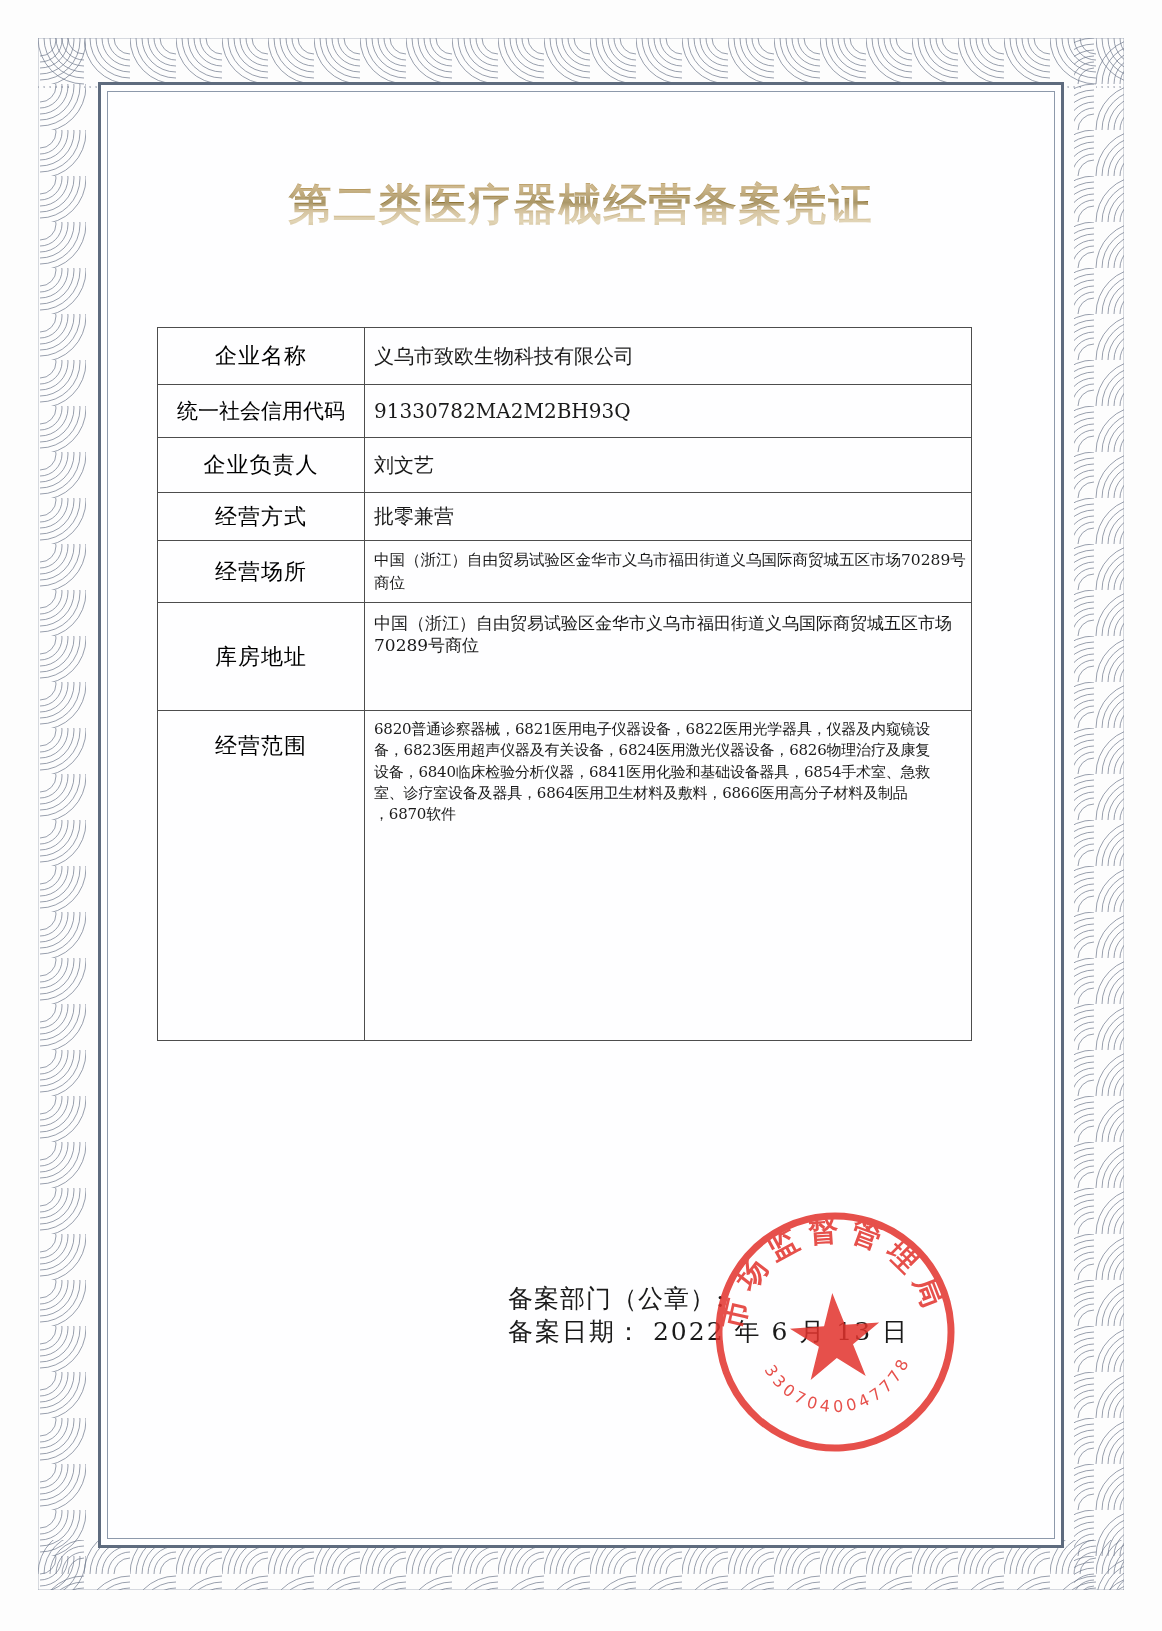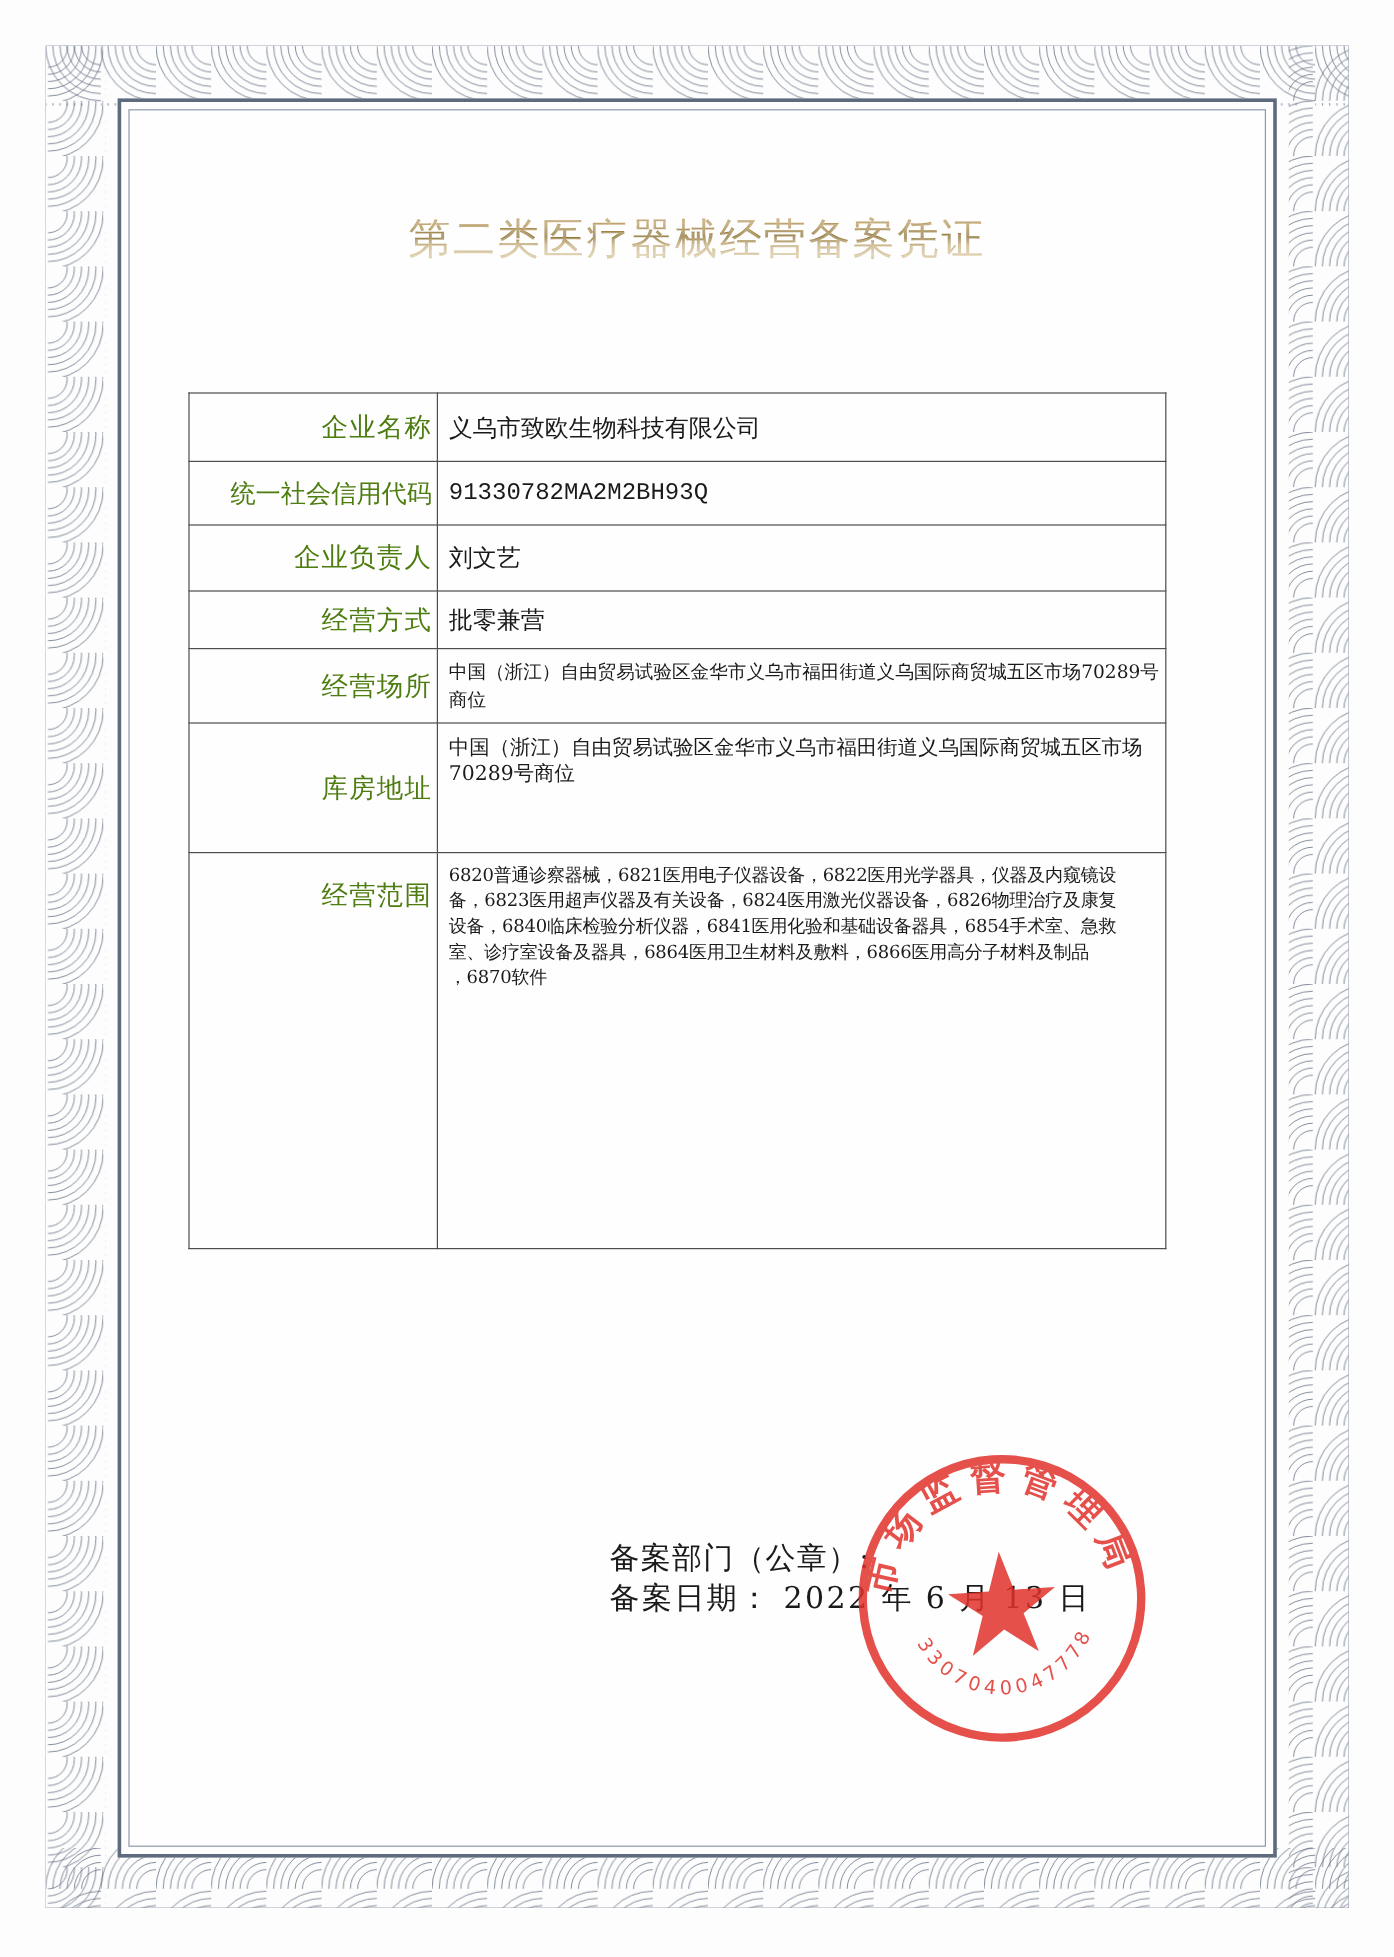--- a/index.html
+++ b/index.html
@@ -49,22 +49,22 @@
     left: 98px; top: 82px;
     width: 966px; height: 1466px;
     padding: 0;
   }
 
   .cert-title {
     position: absolute;
     left: 0; top: 94px;
     width: 966px;
     text-align: center;
-    font-size: 35px;
-    font-weight: normal;
+    font-size: 43px;
+    font-weight: bold;
     letter-spacing: 2px;
     font-family: "DejaVu Serif", "Liberation Serif", serif;
     background: linear-gradient(180deg,
        #c9b184 0%,
        #b99c62 22%,
        #8e7436 46%,
        #c6ae7e 60%,
        #d8c79f 78%,
        #b59a63 100%);
     -webkit-background-clip: text;
@@ -90,23 +90,23 @@
     border-collapse: collapse;
     table-layout: fixed;
   }
   .cert-table td {
     border: 1px solid #4d4d4d;
     vertical-align: middle;
     padding: 0;
   }
   .cert-table .label-cell {
     width: 207px;
-    text-align: right;
+    text-align: center;
     font-size: 22px;
-    color: #4d7c0f;
+    color: #000000;
     padding: 6px 4px;
     letter-spacing: 1px;
   }
   .cert-table .label-cell.wide-label { font-size: 21px; letter-spacing: 0px; }
   .cert-table .label-cell.spaced { letter-spacing: 16px; text-indent: 16px; }
   .cert-table .value-cell {
     padding: 7px 4px 7px 9px;
     font-size: 20px;
     color: #1a1a1a;
     vertical-align: middle;
@@ -126,21 +126,21 @@
     line-height: 1.42;
     vertical-align: top;
     padding-top: 8px;
     letter-spacing: -0.2px;
     white-space: nowrap;
     overflow: hidden;
   }
   .scope-line { display: block; }
 
   .r-name td     { height: 57px; }
-  .r-credit td   { height: 53px; font-family: Liberation Mono, monospace; }
+  .r-credit td   { height: 53px; }
   .r-legal td    { height: 55px; }
   .r-manager td  { height: 55px; }
   .r-domicile td { height: 62px; }
   .r-mode td     { height: 48px; }
   .r-premises td { height: 62px; }
   .r-warehouse td{ height: 108px; }
   .r-scope td    { height: 330px; }
   .r-scope .label-cell { vertical-align: top; padding-top: 20px; }
 
   

